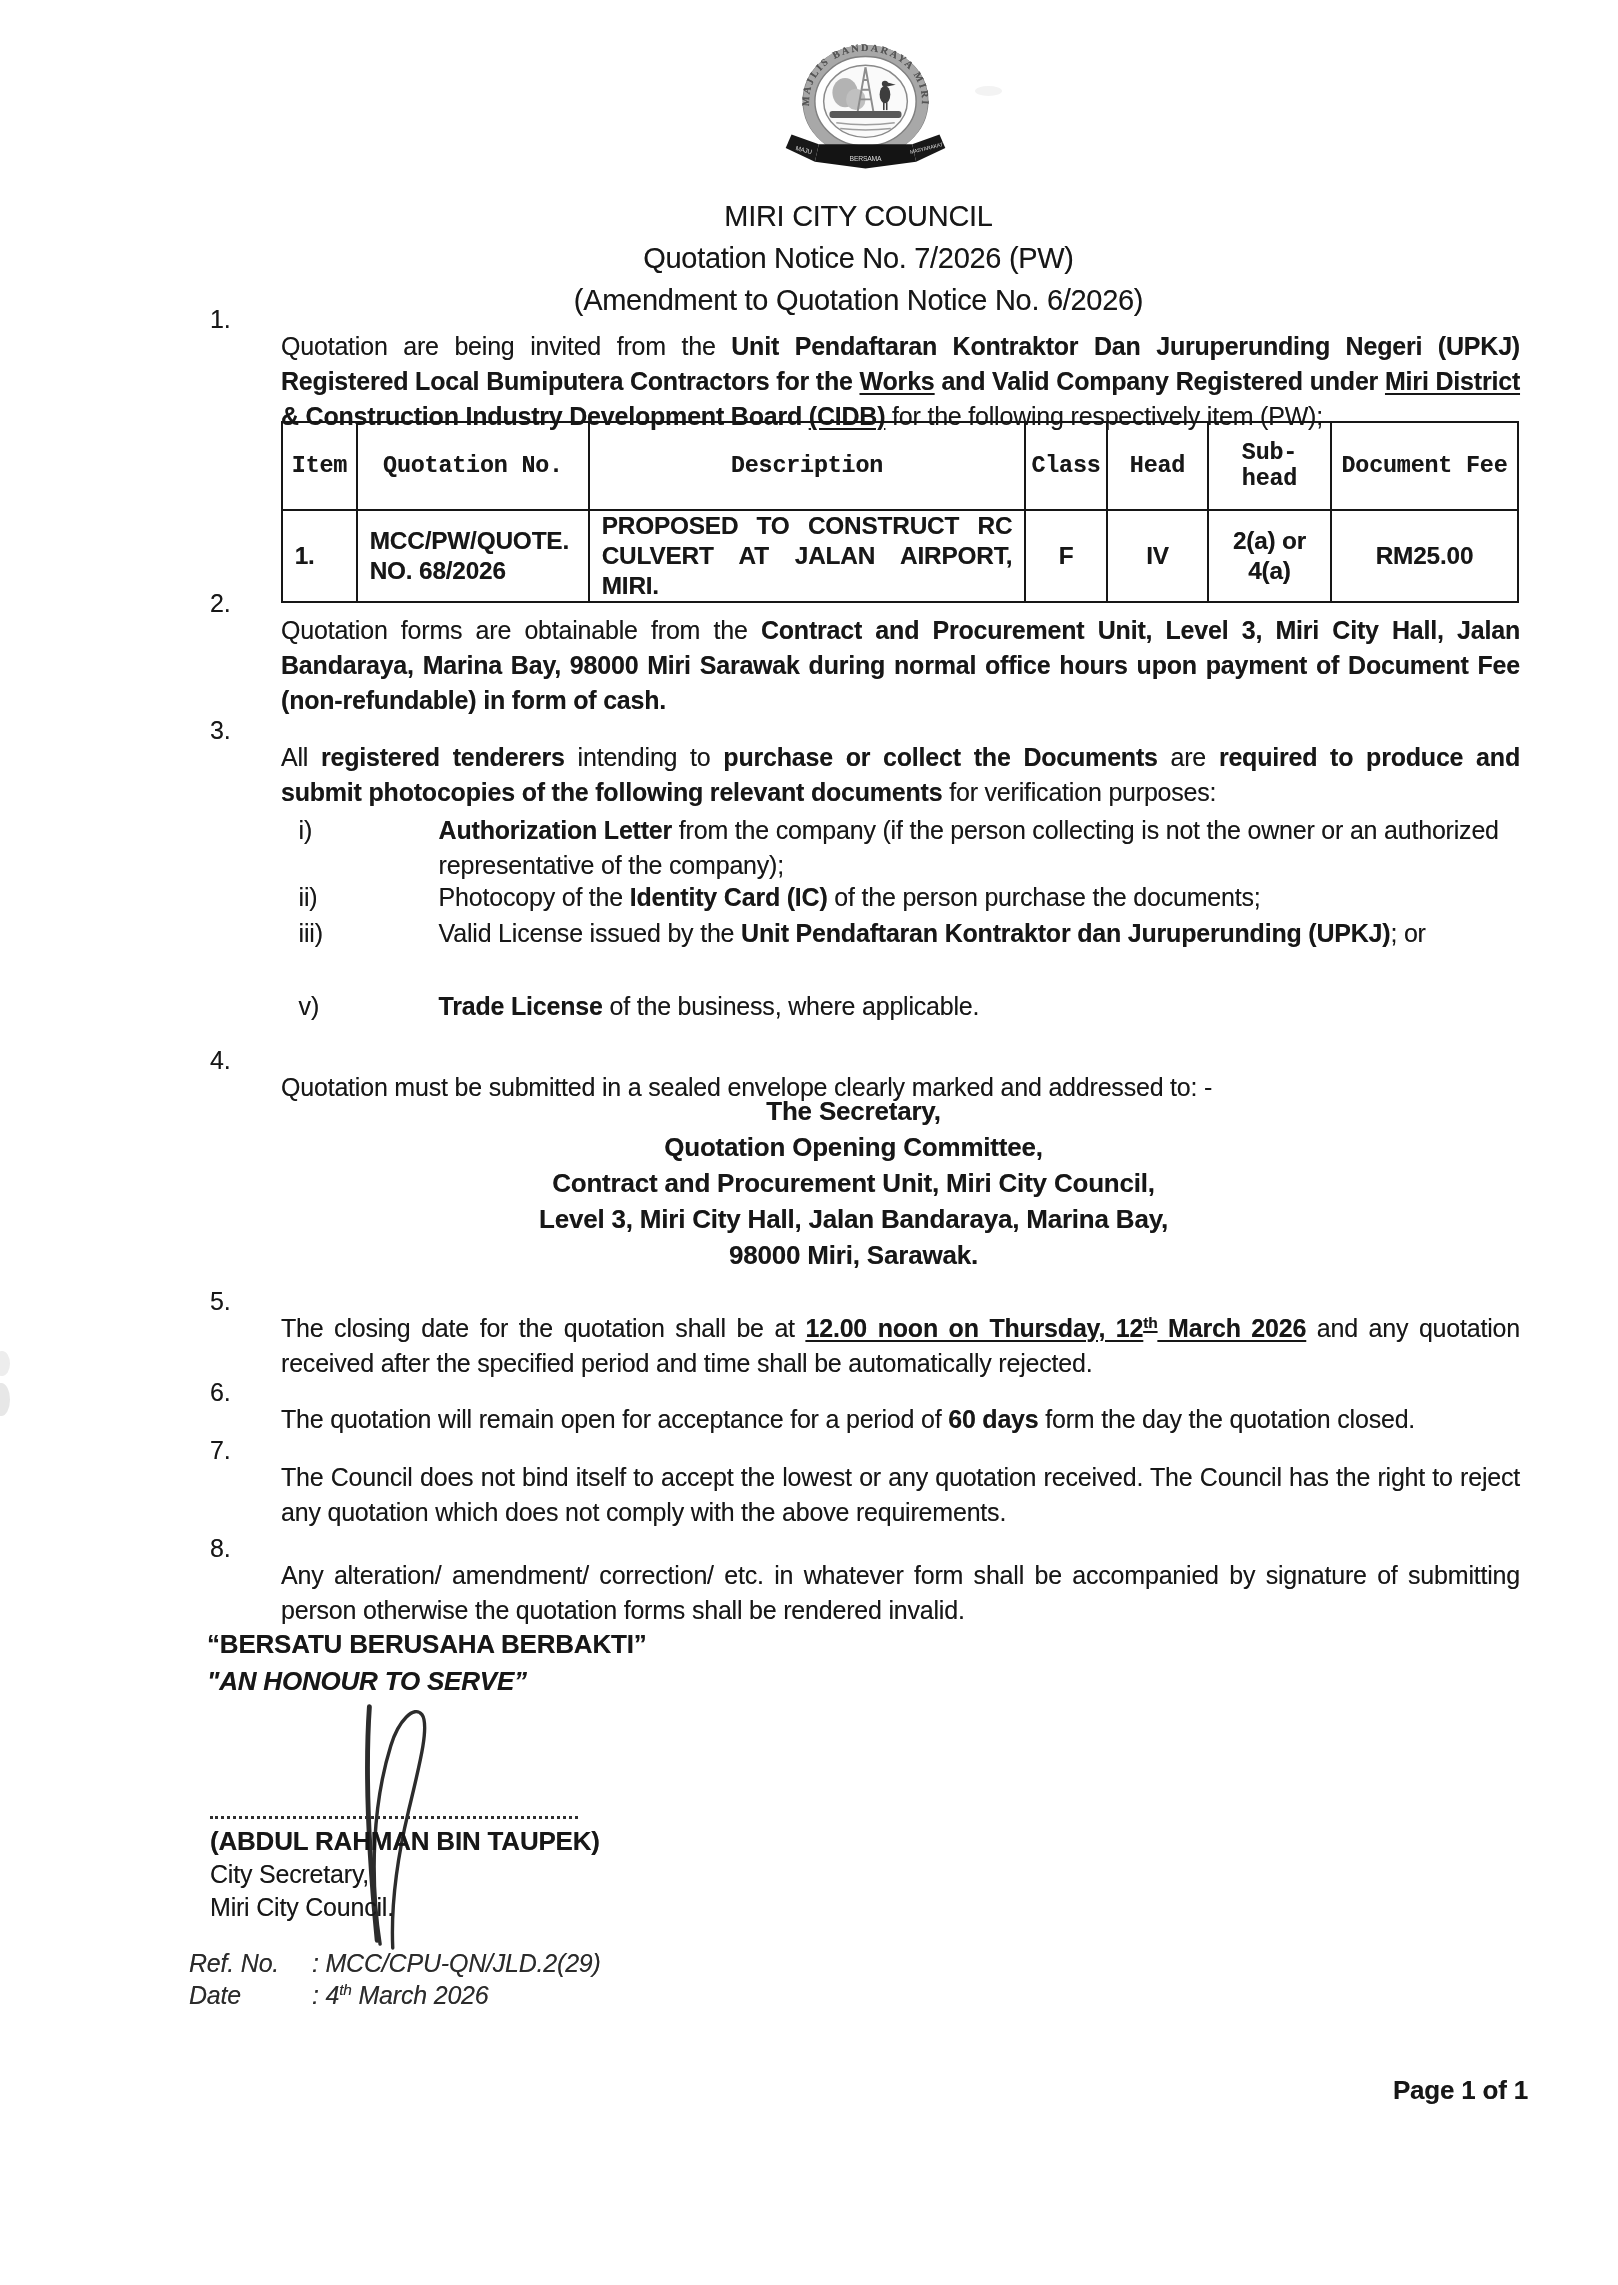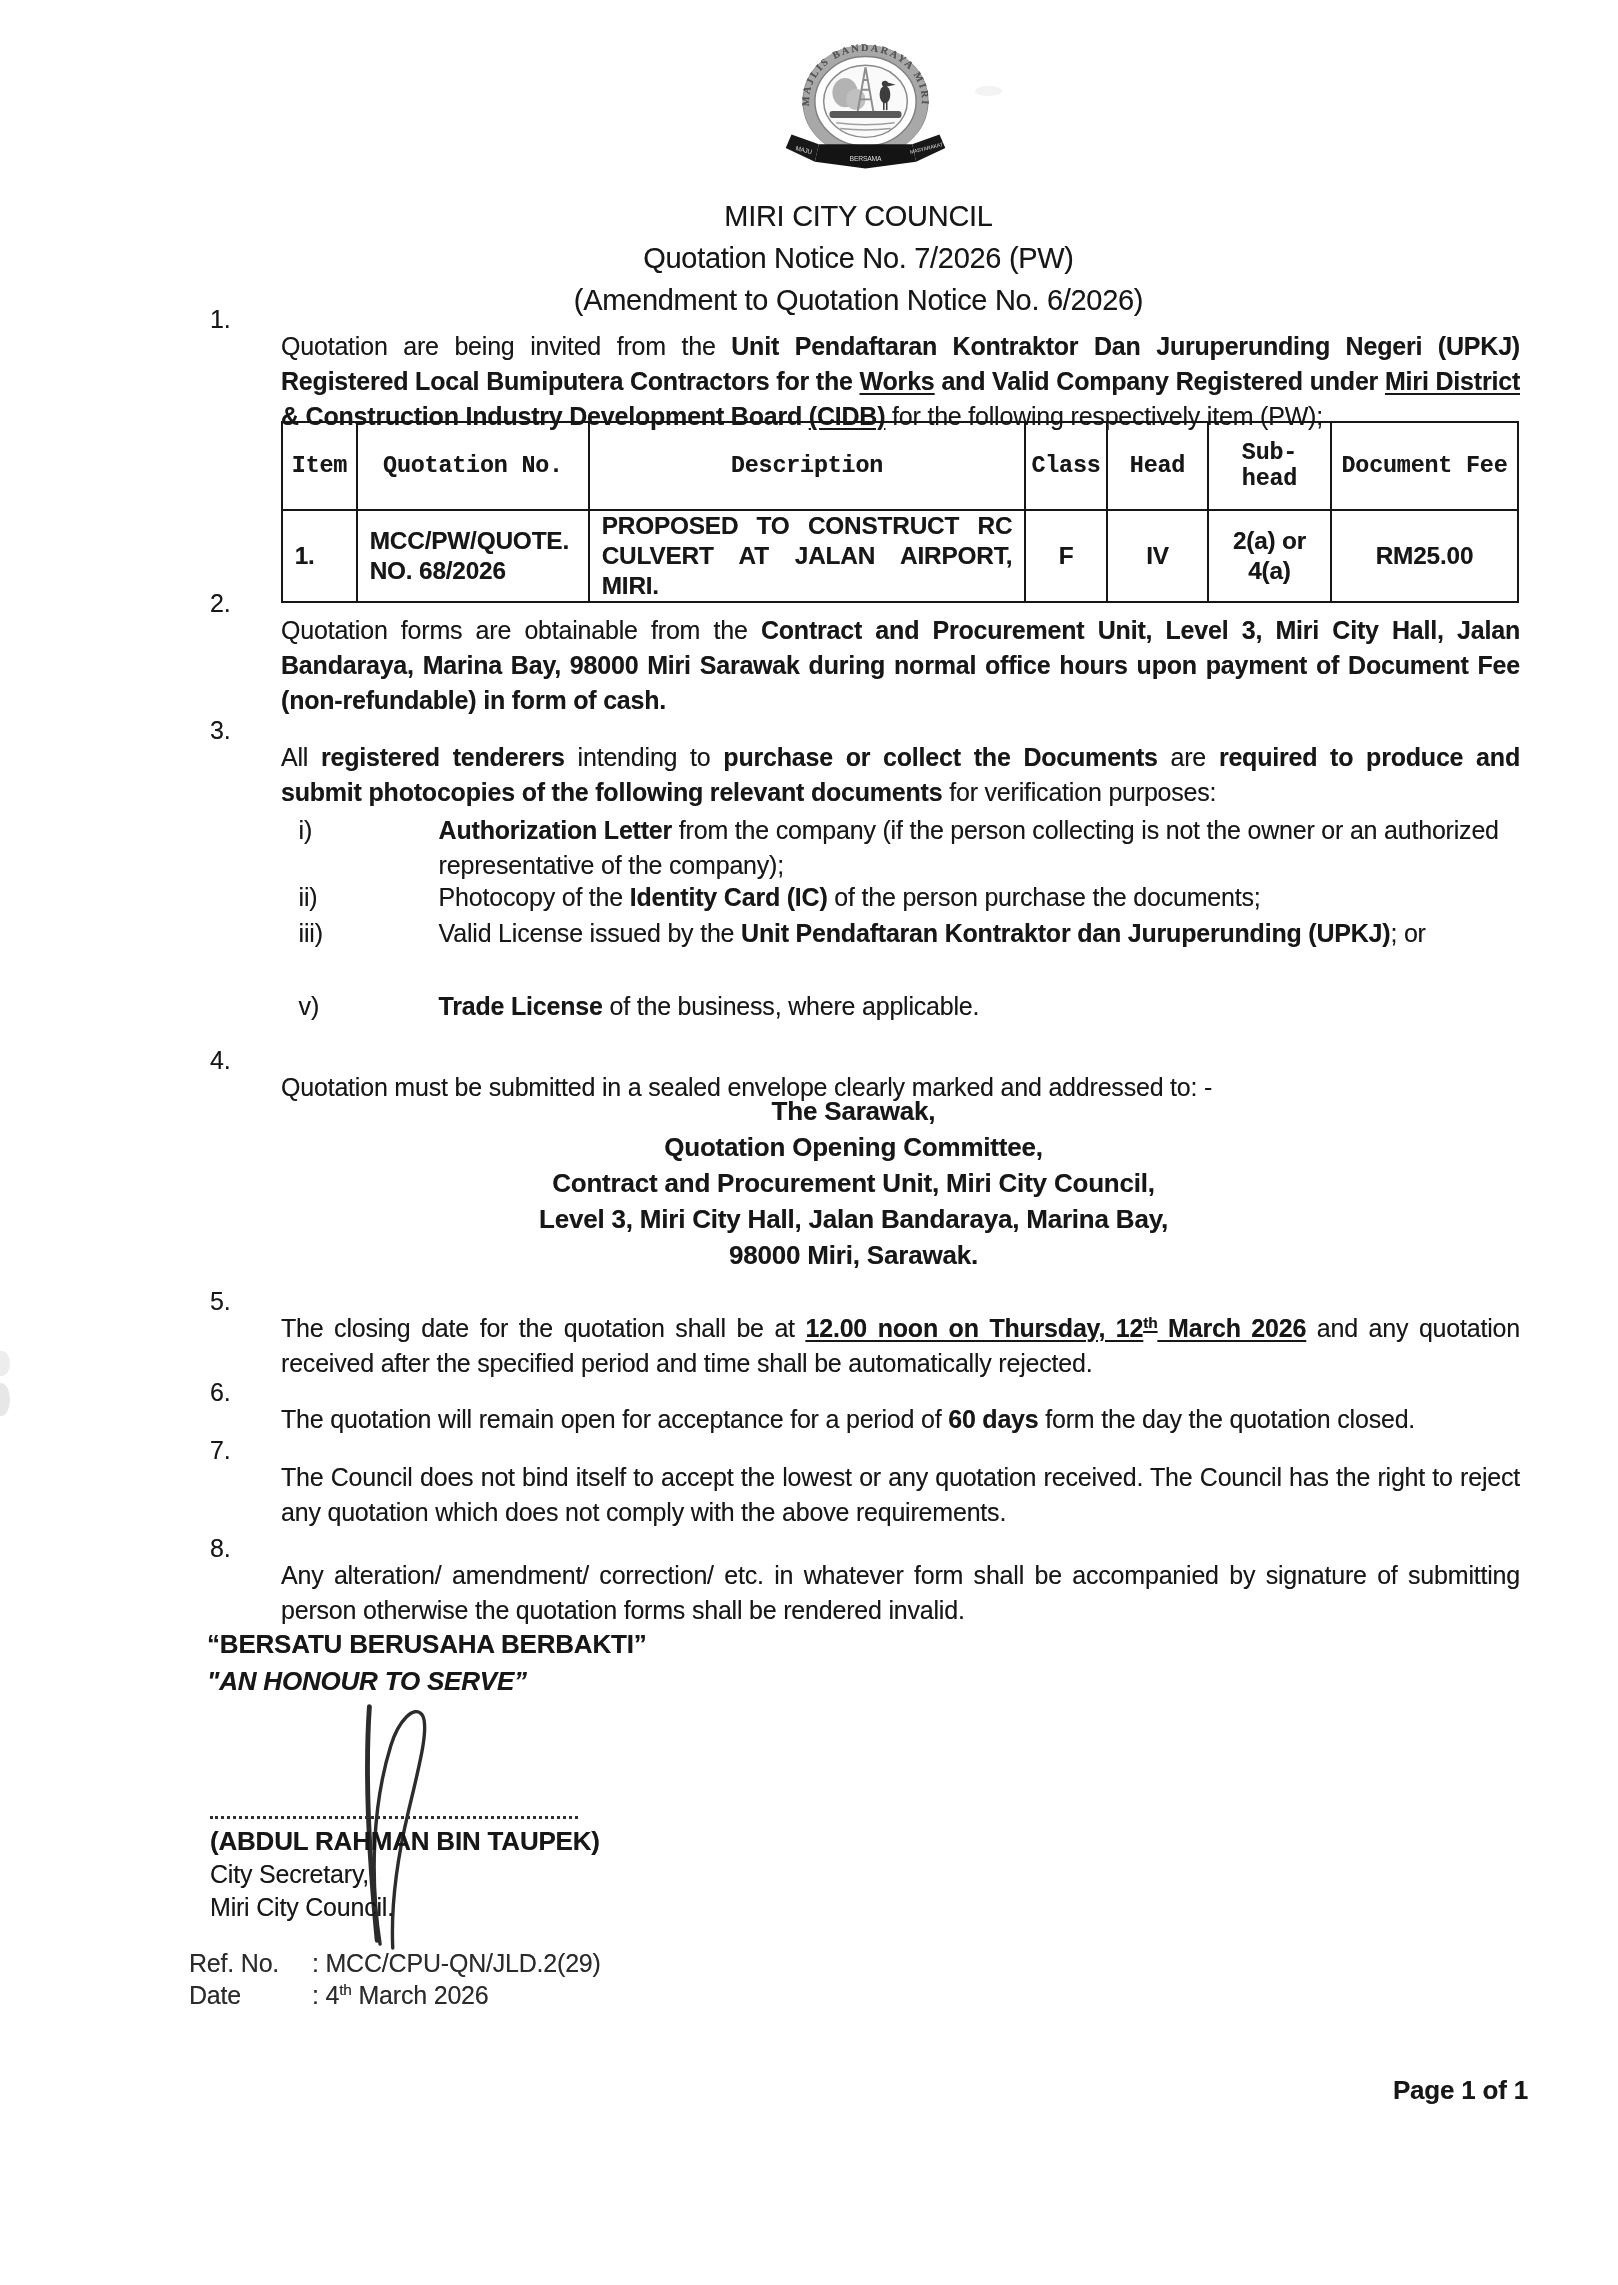--- a/index.html
+++ b/index.html
@@ -41,21 +41,21 @@
   .addr{position:absolute;left:210px;top:1093px;width:1287px;text-align:center;
         font-weight:700;font-size:26px;line-height:36px;}
   
   .motto1{position:absolute;left:207px;top:1629px;font-weight:700;font-size:26px;}
   .motto2{position:absolute;left:207px;top:1666px;font-weight:700;font-style:italic;font-size:26px;}
   .dotline{position:absolute;left:210px;top:1816px;width:368px;border-top:3.9px dotted #2e2e2e;}
   .signame{position:absolute;left:210px;top:1825px;font-size:25px;line-height:33px;}
   .signame .nm{font-weight:700;font-size:26px;}
   
   .refblk{position:absolute;left:189px;top:1947px;font-size:25px;line-height:32px;color:#2b2b2b;}
-  .refrow{display:flex;}
+  .refrow{display:flex;font-style:italic;}
   .reflabel{width:123px;flex:none;}
   
   .foot{position:absolute;left:1170px;top:2075px;width:358px;text-align:right;
         font-weight:700;font-size:26px;}
   
   .smudge{position:absolute;border-radius:50%;}
 </style>
 </head>
 <body>
 
@@ -170,21 +170,21 @@
     <div class="smark">v)</div>
     <div class="stext"><span class="b">Trade License</span><span> of the business, where applicable.</span></div>
   </div>
 
   <div class="para" style="top:1043px;">
     <div class="pnum">4.</div>
     <div class="ptext" style="text-align:left;"><span>Quotation must be submitted in a sealed envelope clearly marked and addressed to: -</span></div>
   </div>
 
   <div class="addr">
-    <div>The Sarawak,</div>
+    <div>The Secretary,</div>
     <div>Quotation Opening Committee,</div>
     <div>Contract and Procurement Unit, Miri City Council,</div>
     <div>Level 3, Miri City Hall, Jalan Bandaraya, Marina Bay,</div>
     <div>98000 Miri, Sarawak.</div>
   </div>
 
   <div class="para" style="top:1284px;">
     <div class="pnum">5.</div>
     <div class="ptext"><span>The closing date for the quotation shall be at </span><span class="b u">12.00 noon on Thursday, 12</span><sup class="b u">th</sup><span class="b u"> March 2026</span><span> and any quotation received after the specified period and time shall be automatically rejected.</span></div>
   </div>

